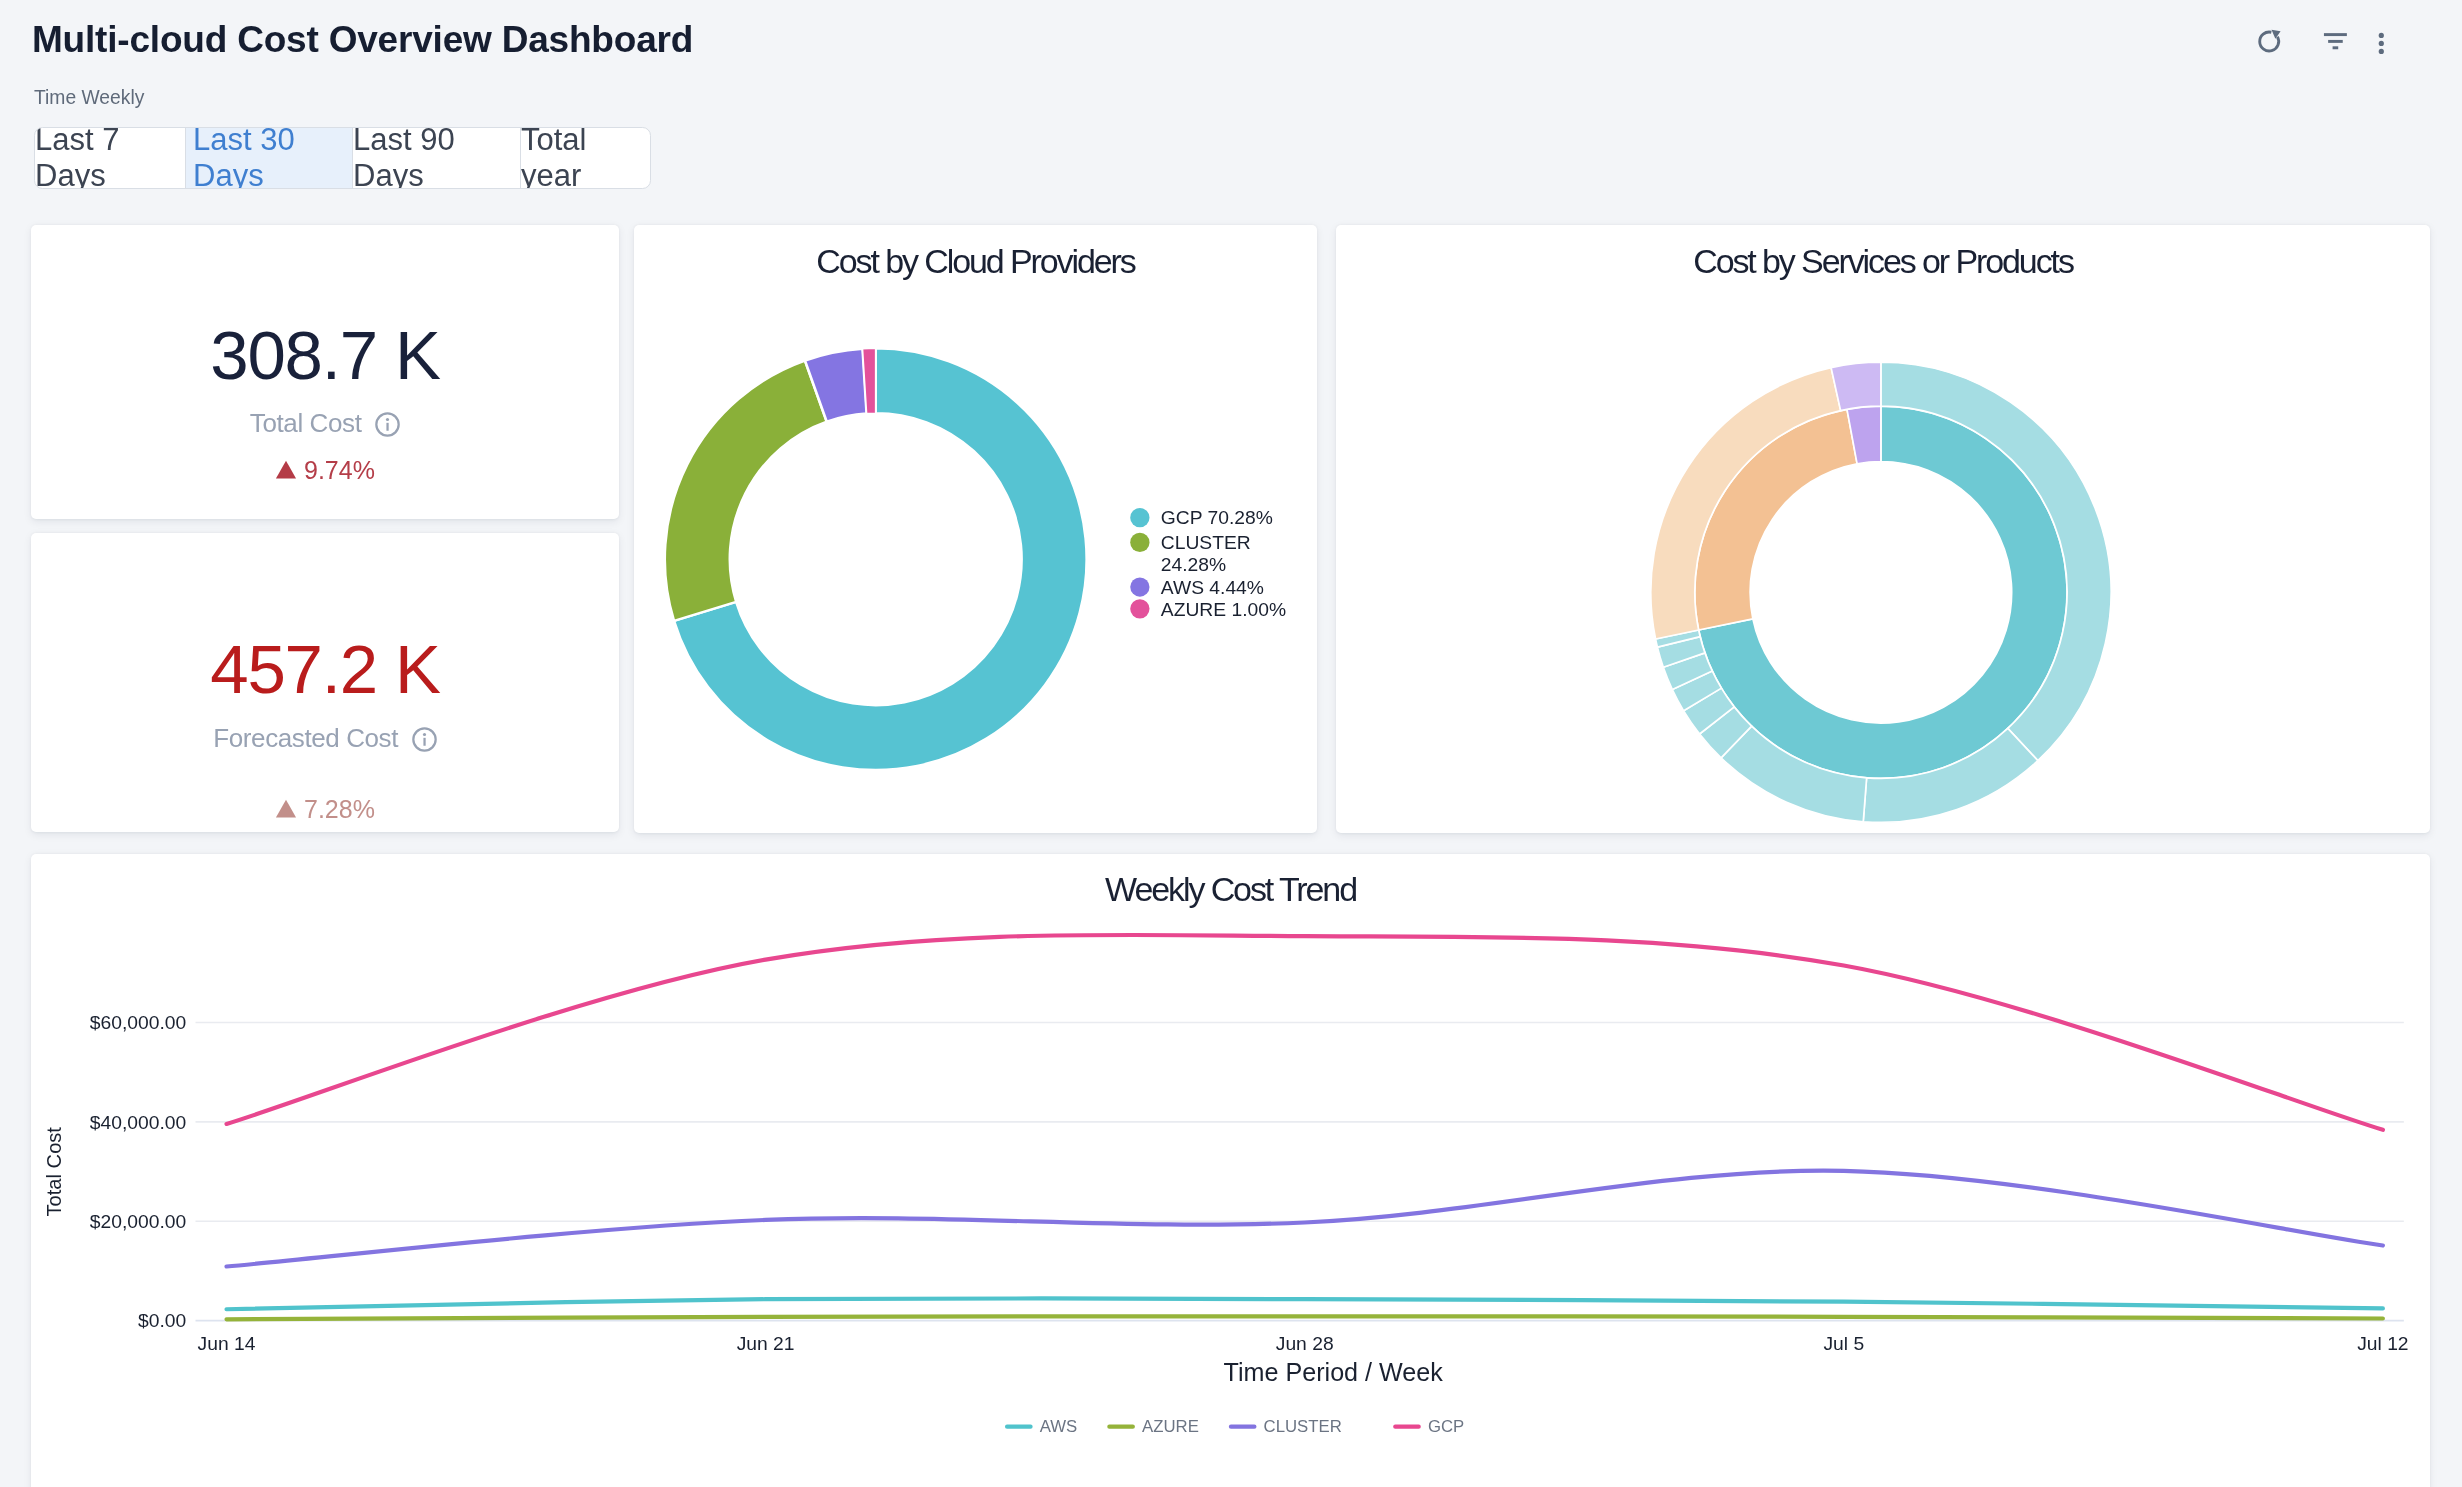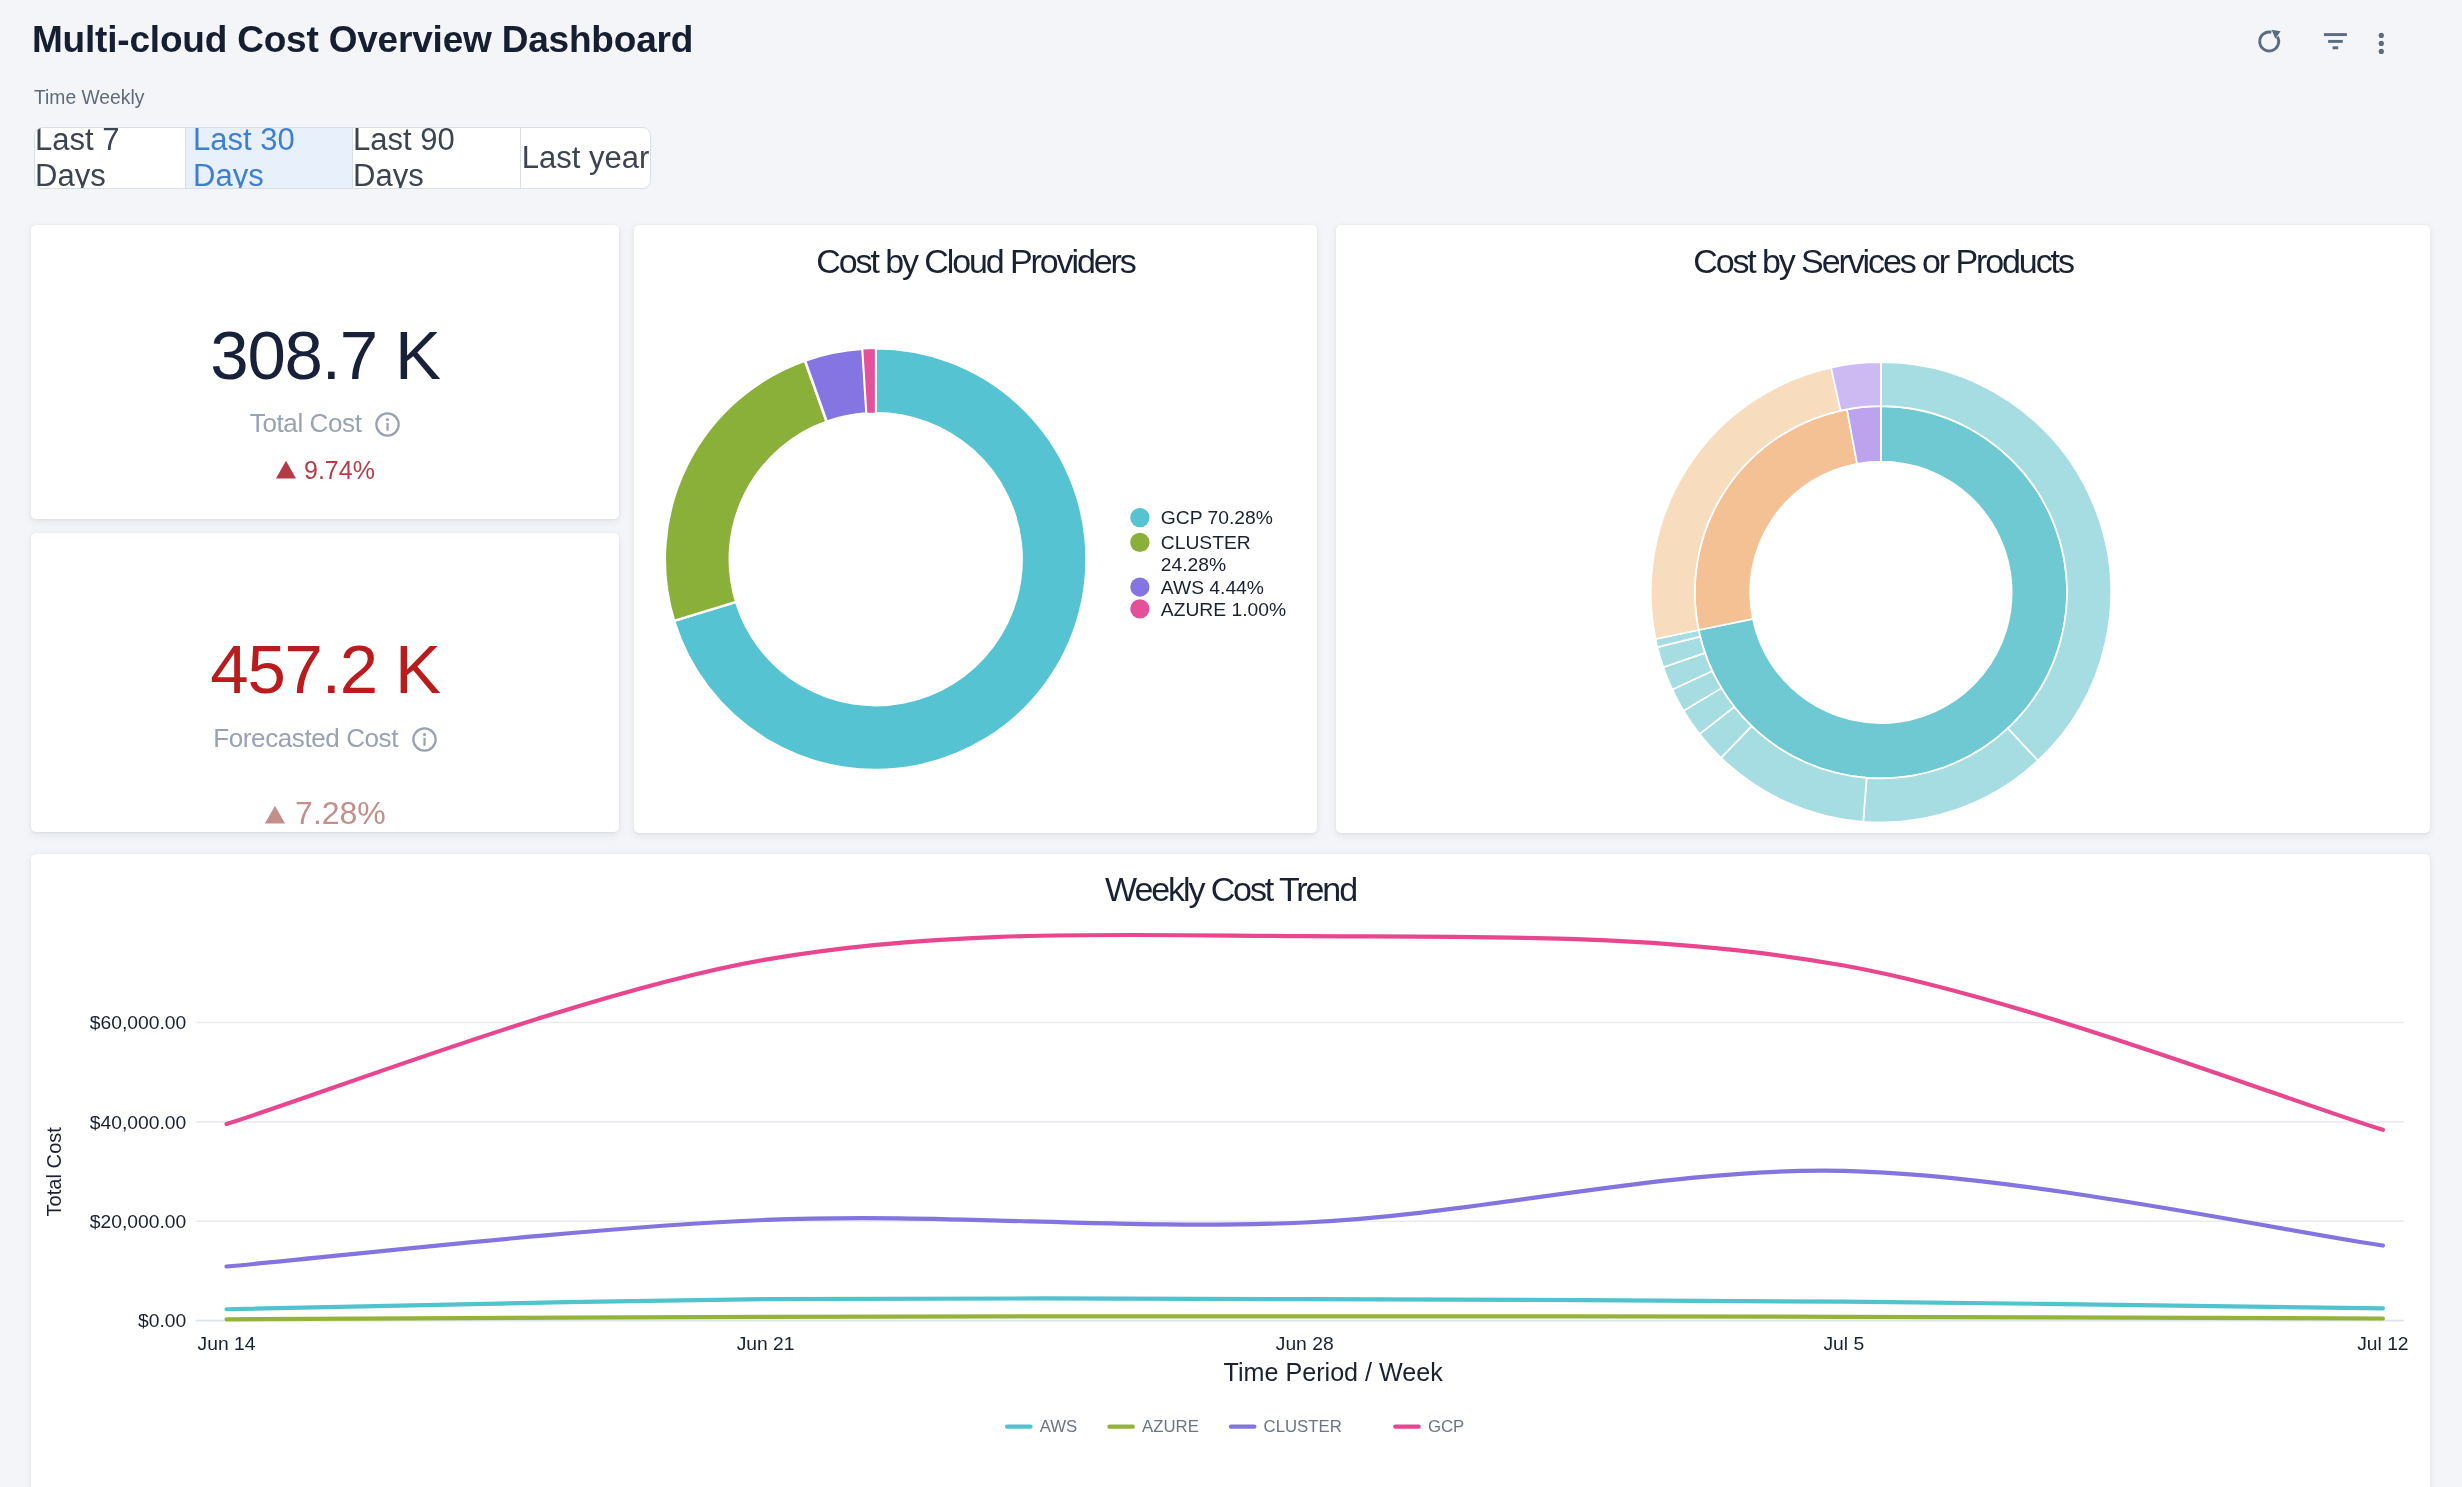--- a/index.html
+++ b/index.html
@@ -25,21 +25,21 @@
       <circle cx="158.7" cy="23" r="3.1"></circle>
       <circle cx="158.7" cy="32.5" r="3.1"></circle>
     </g>
   </svg>
 
   <div style="position:absolute; left:34px; top:87px; font-size:19.3px; color:#5f6a7a;">Time Weekly</div>
   <div style="position:absolute; left:34px; top:127px; display:flex; border:1.7px solid #d9dee5; border-radius:8.4px; background:#fff; overflow:hidden; height:62px; align-items:stretch;">
     <div class="btn" style="width:151px;">Last 7 Days</div>
     <div class="btn" style="width:167px; color:#3f7fd0; background:#e7f0fb;padding-left:7px;">Last 30 Days</div>
     <div class="btn" style="width:168px;">Last 90 Days</div>
-    <div class="btn" style="width:129px; border-right:none;">Last year</div>
+    <div class="btn" style="width:129px; border-right:none;">Total year</div>
   </div>
 
   <div class="card" style="left:31px; top:225px; width:588px; height:294px;">
     <div style="position:absolute; top:95px; width:100%; text-align:center; font-size:69px; line-height:1.05; letter-spacing:-1.2px; color:#19213a;">308.7 K</div>
     <div style="position:absolute; top:183px; width:100%; text-align:center; font-size:26px; letter-spacing:-0.4px; color:#98a2b3;">Total Cost&nbsp; <svg width="25" height="25" viewBox="0 0 30 30" style="vertical-align:-5px;">
         <circle cx="15" cy="15" r="13.4" fill="none" stroke="#98a2b3" stroke-width="2.7"></circle>
         <rect x="13.7" y="13" width="2.7" height="9.5" fill="#98a2b3"></rect>
         <circle cx="15" cy="9" r="1.9" fill="#98a2b3"></circle>
       </svg></div>
     <div style="position:absolute; top:231px; width:100%; text-align:center; font-size:25px; color:#b43d48;"><svg width="22" height="19.3" viewBox="0 0 26 23" style="vertical-align:0px;">
@@ -47,21 +47,21 @@
       </svg> 9.74%</div>
   </div>
 
   <div class="card" style="left:31px; top:533px; width:588px; height:299px;">
     <div style="position:absolute; top:101px; width:100%; text-align:center; font-size:69px; line-height:1.05; letter-spacing:-1.2px; color:#b91c1c;">457.2 K</div>
     <div style="position:absolute; top:190px; width:100%; text-align:center; font-size:26px; letter-spacing:-0.4px; color:#98a2b3;">Forecasted Cost&nbsp; <svg width="25" height="25" viewBox="0 0 30 30" style="vertical-align:-5px;">
         <circle cx="15" cy="15" r="13.4" fill="none" stroke="#98a2b3" stroke-width="2.7"></circle>
         <rect x="13.7" y="13" width="2.7" height="9.5" fill="#98a2b3"></rect>
         <circle cx="15" cy="9" r="1.9" fill="#98a2b3"></circle>
       </svg></div>
-    <div style="position:absolute; top:262px; width:100%; text-align:center; font-size:32px; color:#c28f8a;"><svg width="22" height="19.3" viewBox="0 0 26 23" style="vertical-align:0px;">
+    <div style="position:absolute; top:262px; width:100%; text-align:center; font-size:25px; color:#c28f8a;"><svg width="22" height="19.3" viewBox="0 0 26 23" style="vertical-align:0px;">
         <path d="M13 1 L25 22 L1 22 Z" fill="#c28f8a"></path>
       </svg> 7.28%</div>
   </div>
 
   <div class="card" style="left:634px; top:225px; width:683px; height:608px;">
     <div class="ctitle" style="top:18.5px; font-size:34px;">Cost by Cloud Providers</div>
     <svg style="position:absolute; left:0; top:0;" width="683" height="608" viewBox="0 0 814 725">
 <path d="M 288.00 147.00 A 251.5 251.5 0 1 1 47.49 472.03 L 121.60 449.37 A 174 174 0 1 0 288.00 224.50 Z" fill="#56c3d2" stroke="#ffffff" stroke-width="3" stroke-linejoin="round"></path>
 <path d="M 47.49 472.03 A 251.5 251.5 0 0 1 203.63 161.57 L 229.63 234.58 A 174 174 0 0 0 121.60 449.37 Z" fill="#8ab039" stroke="#ffffff" stroke-width="3" stroke-linejoin="round"></path>
 <path d="M 203.63 161.57 A 251.5 251.5 0 0 1 272.21 147.50 L 277.07 224.84 A 174 174 0 0 0 229.63 234.58 Z" fill="#8475e2" stroke="#ffffff" stroke-width="3" stroke-linejoin="round"></path>

